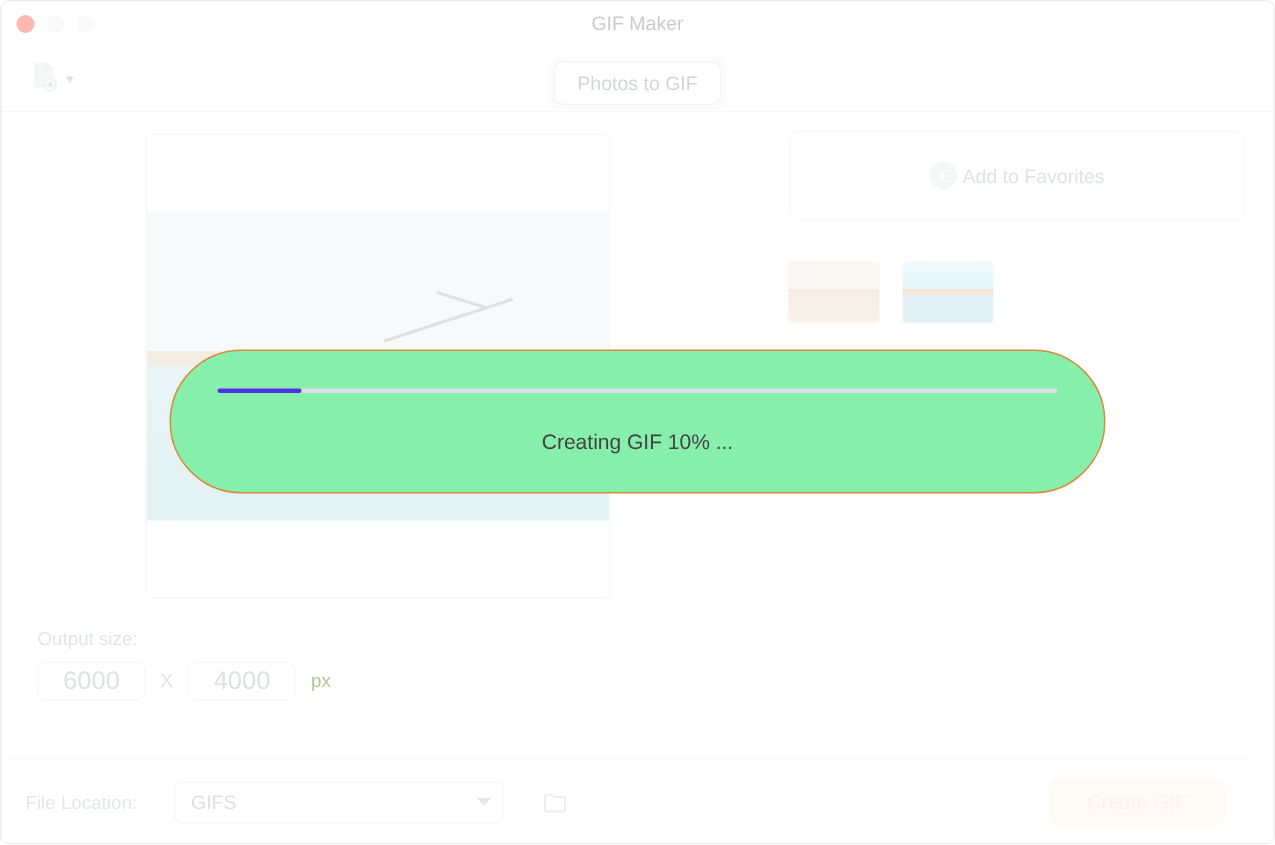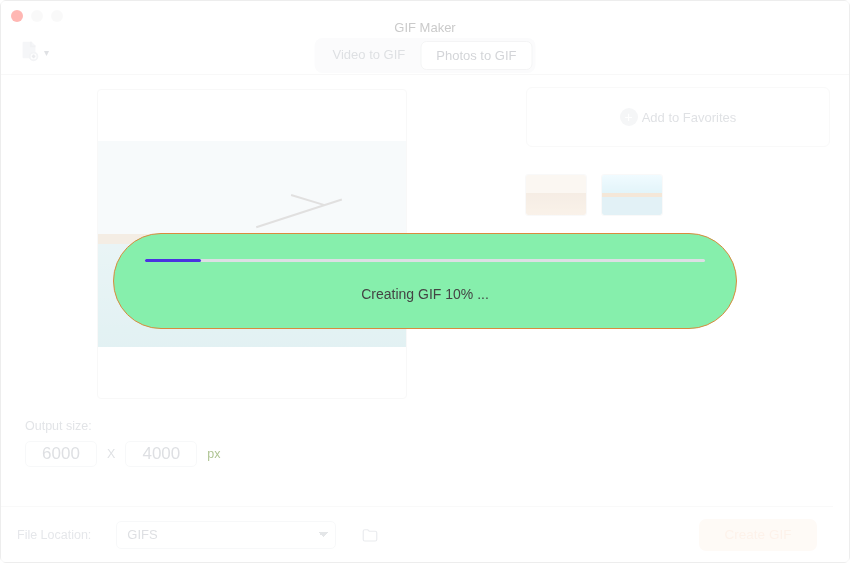--- a/index.html
+++ b/index.html
@@ -16,21 +16,21 @@
 
   
   .traffic { position: absolute; top: 9px; left: 10px; display: flex; gap: 8px; }
   .tl { width: 12px; height: 12px; border-radius: 50%; }
   .tl.close { background: #ff5f57; }
   .tl.min   { background: #f2f2f2; }
   .tl.max   { background: #f2f2f2; }
 
   
   .title {
-    position: absolute; top: 12px; left: 0; width: 100%; height: 30px;
+    position: absolute; top: 0; left: 0; width: 100%; height: 30px;
     text-align: center; line-height: 30px;
     font-size: 13px; color: #8a8a8a;
   }
 
   
   .toolbar {
     position: absolute; top: 30px; left: 0; right: 0; height: 44px;
     border-bottom: 1px solid #f0f0f0;
   }
   .newdoc {
@@ -186,21 +186,20 @@
           <path d="M6 3h9l4 4v13a1 1 0 0 1-1 1H6a1 1 0 0 1-1-1V4a1 1 0 0 1 1-1z" fill="#e9ebef" stroke="none"></path>
           <path d="M14 3v5h5" stroke="#dfe2e7"></path>
           <circle cx="17" cy="19" r="4.2" fill="#ffffff" stroke="#e4e6ea"></circle>
           <path d="M17 17v4M15 19h4" stroke="#d0d3d9"></path>
         </svg>
       </span>
       <span class="chev">▾</span>
     </div>
 
     <div class="segmented">
-      <div class="seg">Video to GIF</div>
       <div class="seg active">Photos to GIF</div>
     </div>
   </div>
 
   <div class="main">
 
     <div class="preview-frame">
       <div class="preview-img">
         <div class="branch"></div>
       </div>

